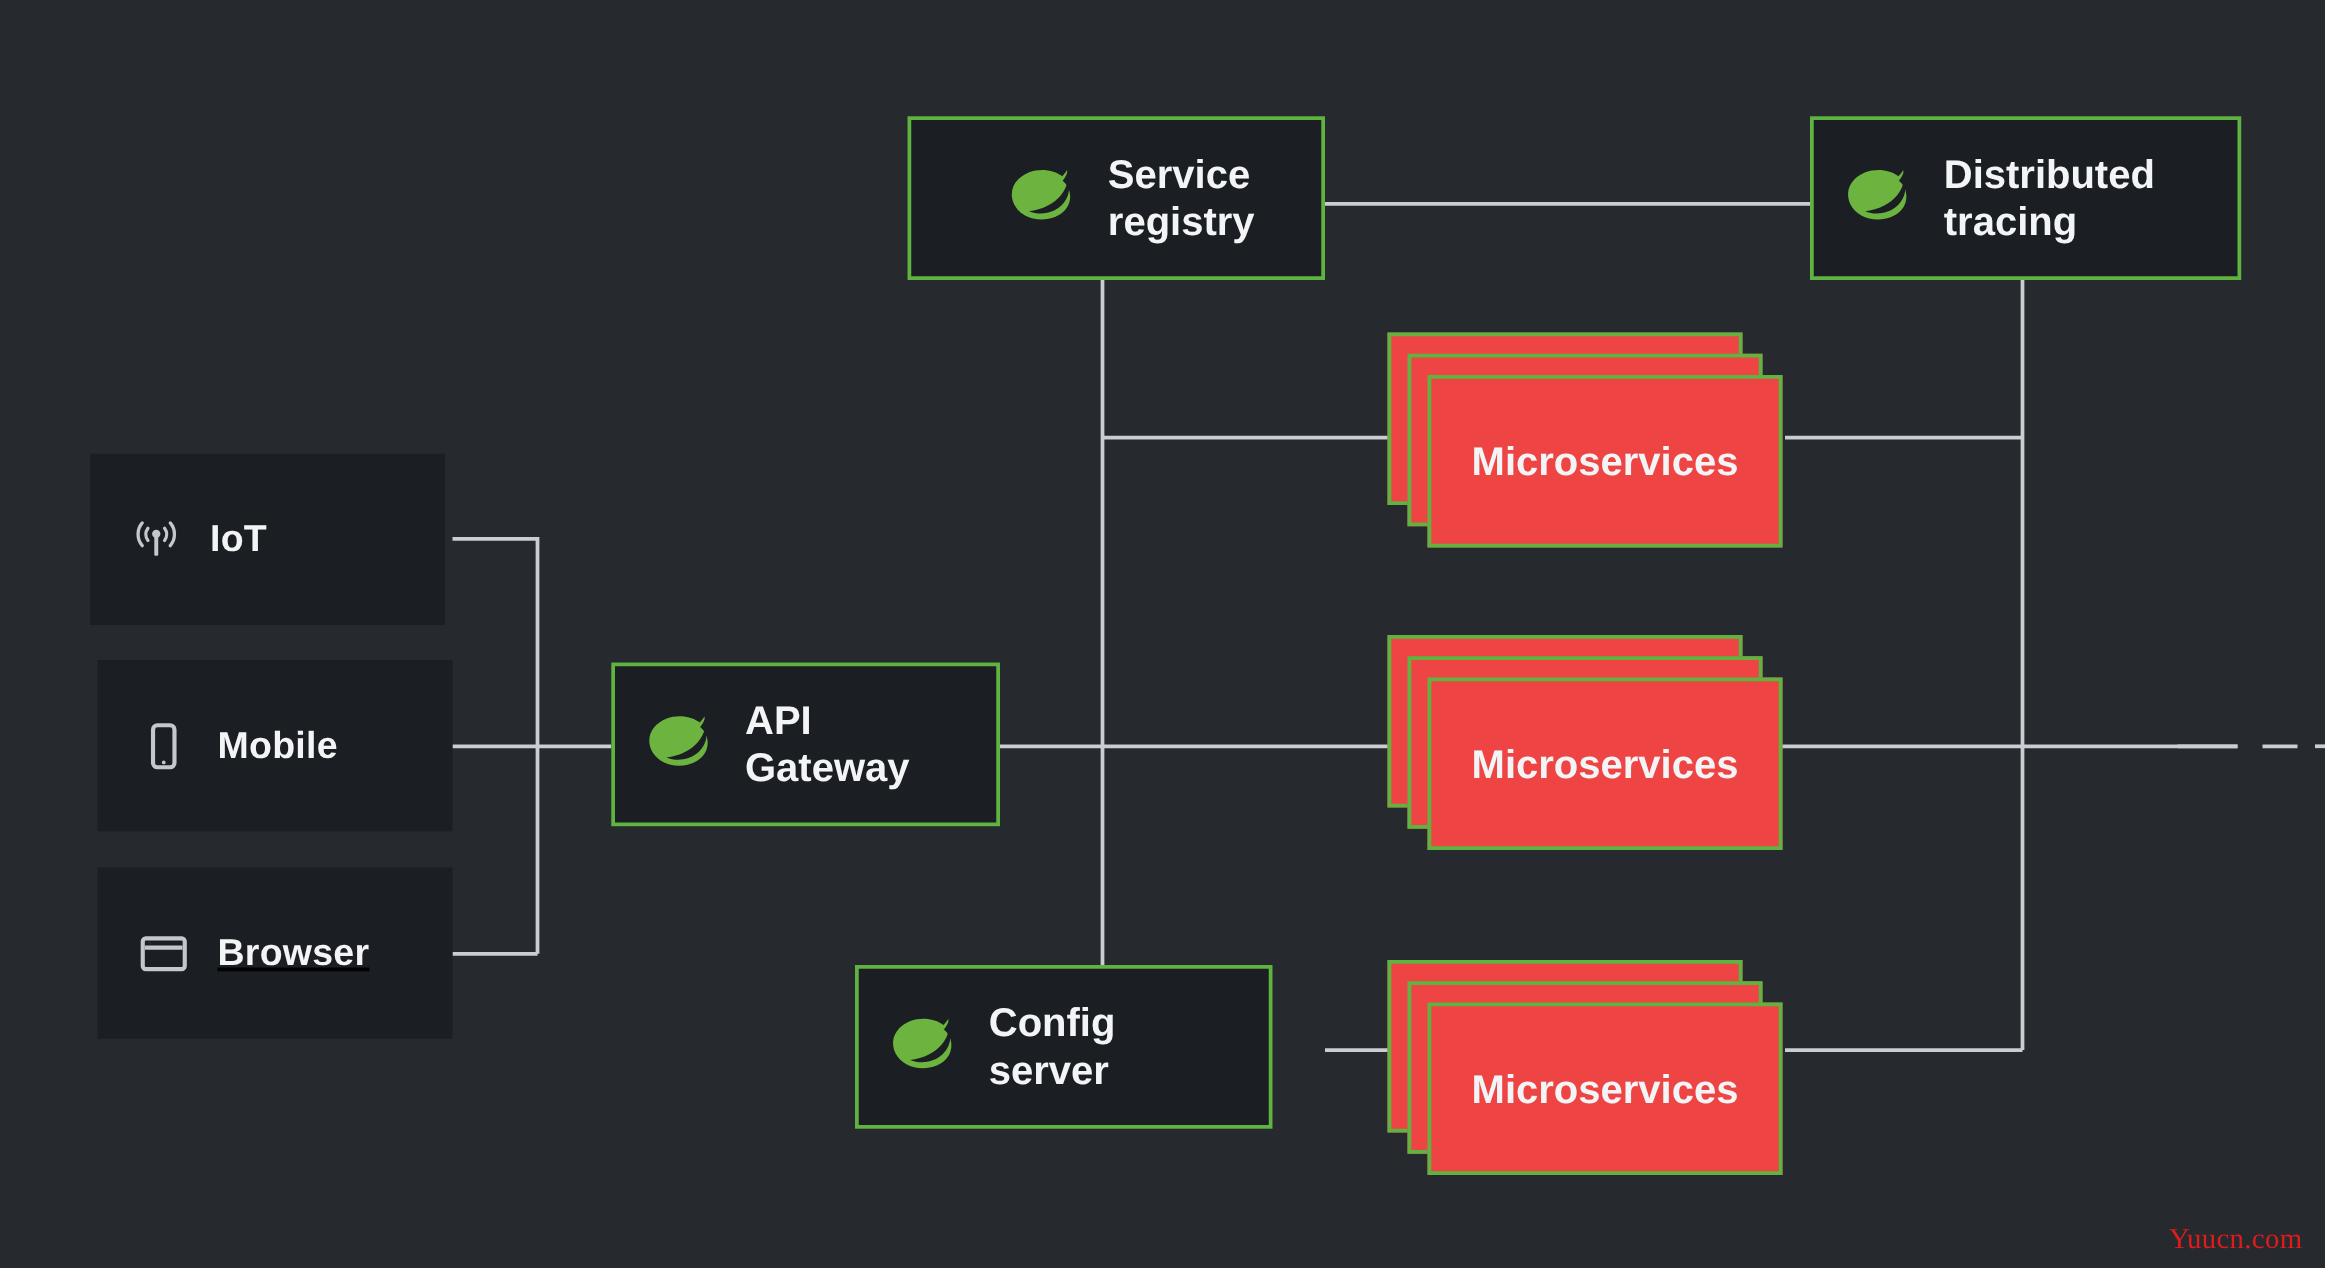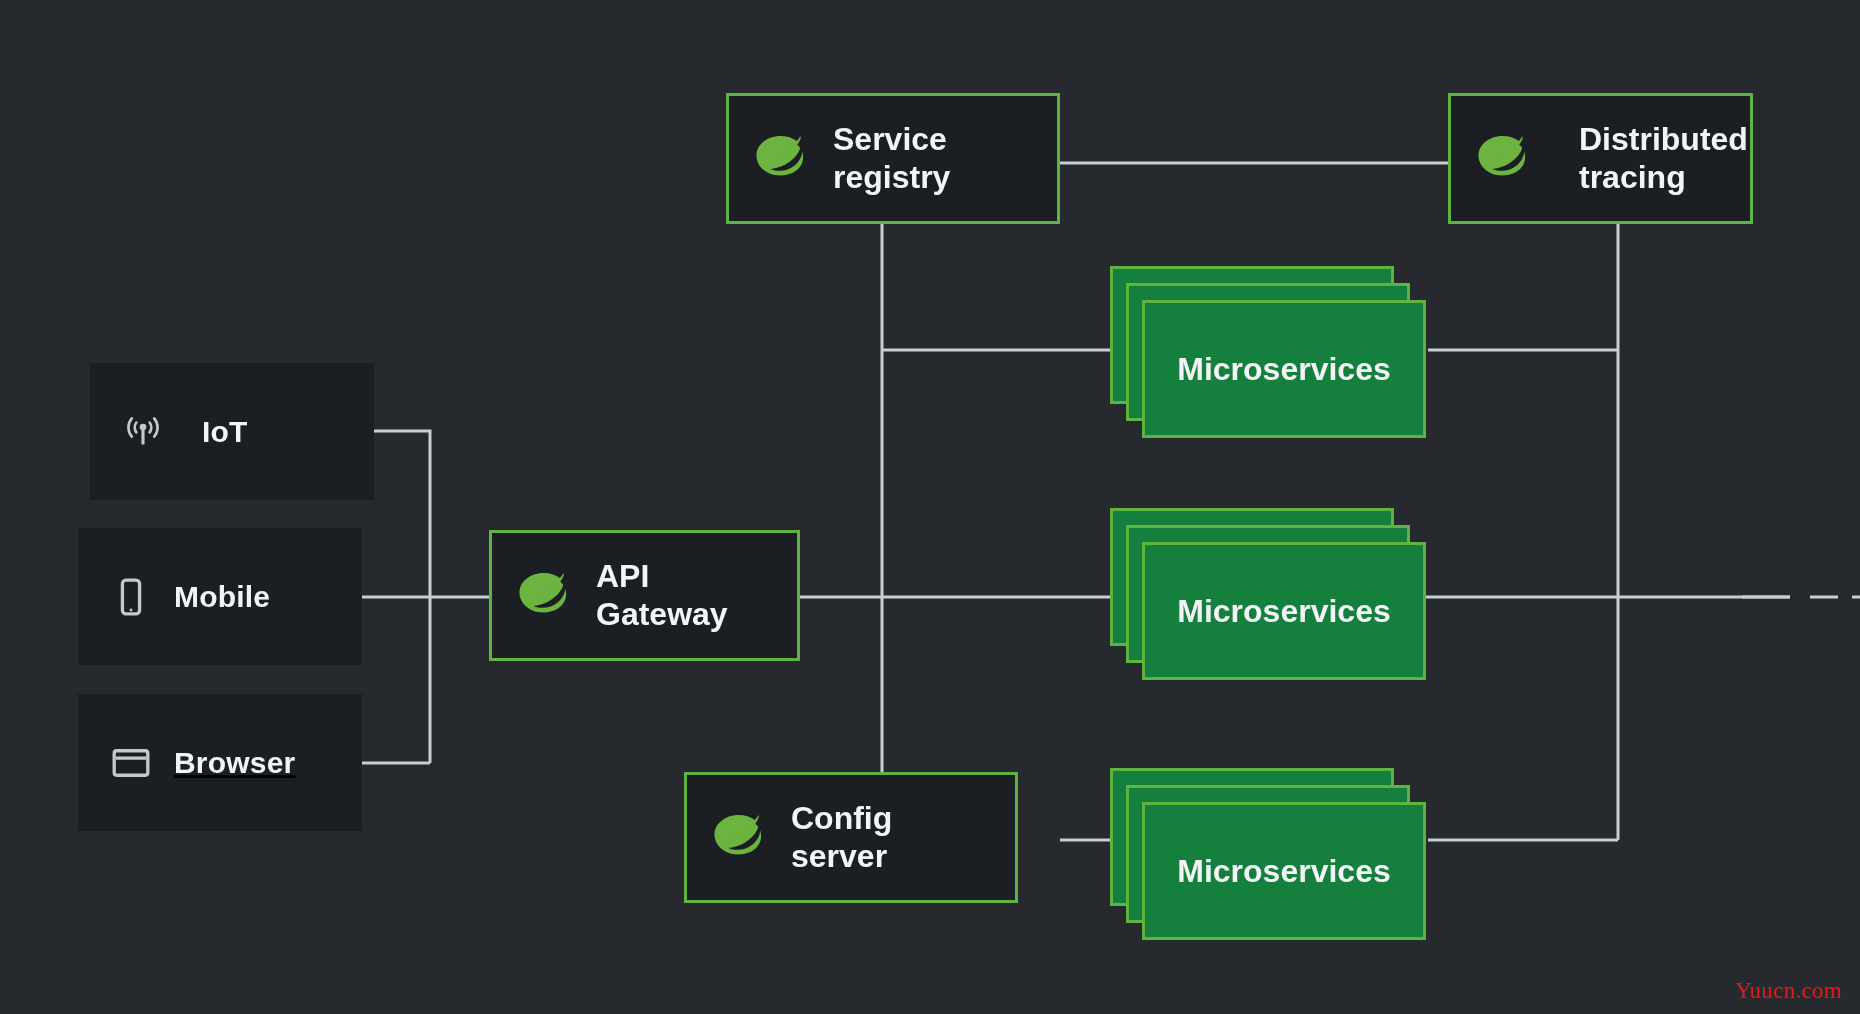--- a/index.html
+++ b/index.html
@@ -77,21 +77,21 @@
     white-space: pre-line;
   }
 
   
   .ms-stack {
     position: absolute;
     z-index: 5;
   }
   .ms-card {
     position: absolute;
-    background: #15803d;
+    background: #ef4444;
     border: 3px solid #5fb341;
     box-sizing: border-box;
     text-align: center;
   }
   .ms-card.back2 { left: 0;   top: 0;  }
   .ms-card.back1 { left: 16px; top: 17px; }
   .ms-card.front {
     left: 32px; top: 34px;
     display: flex;
     align-items: center;
@@ -145,21 +145,21 @@
       <path d="M1428 840 H1618"></path>
     </g>
 
     <g stroke="#c9ced3" stroke-width="3" fill="none">
       <path d="M1742 597 H1790"></path>
       <path d="M1810 597 H1838"></path>
       <path d="M1852 597 H1860"></path>
     </g>
   </svg>
 
-  <div class="client-box" style="left:90px; top:363px; width:284px; height:137px;gap:16px;">
+  <div class="client-box" style="left:72px; top:363px; width:284px; height:137px;">
     <svg class="client-ico" viewBox="0 0 24 24">
       <g fill="none" stroke="#c3c8cd" stroke-width="1.5" stroke-linecap="round">
         <path d="M8.2 6.6a4.6 4.6 0 0 0 0 5.6"></path>
         <path d="M15.8 6.6a4.6 4.6 0 0 1 0 5.6"></path>
         <path d="M5.6 4.2a8 8 0 0 0 0 10.4"></path>
         <path d="M18.4 4.2a8 8 0 0 1 0 10.4"></path>
       </g>
       <circle cx="12" cy="9.2" r="1.9" fill="#c3c8cd"></circle>
       <rect x="11.1" y="9.6" width="1.8" height="9.6" rx=".5" fill="#c3c8cd"></rect>
     </svg>
@@ -177,31 +177,31 @@
 
   <div class="client-box" style="left:78px; top:694px; width:284px; height:137px;text-decoration:underline;">
     <svg class="client-ico" viewBox="0 0 24 24">
       <rect x="2.4" y="5" width="19.2" height="14" rx="1.4" fill="none" stroke="#c3c8cd" stroke-width="1.9"></rect>
       <path d="M3.4 9.2 H20.6" stroke="#c3c8cd" stroke-width="1.9"></path>
       <circle cx="5.6" cy="7.1" r="0.78" fill="#262a2e"></circle>
     </svg>
     <span class="client-label">Browser</span>
   </div>
 
-  <div class="spring-box" style="left:726px; top:93px; width:334px; height:131px;">
+  <div class="spring-box" style="left:726px; top:93px; width:334px; height:131px;justify-content:center;">
     <svg class="spring-logo" viewBox="0 0 64 54">
       <path d="M47.5 8.4c-6.8-5.6-18.6-6.9-27.6-3.4C10.2 8.9 4.4 16.6 5.6 25.8c1.1 8.6 8.2 15.4 17.4 17.6 10.2 2.4 21-.4 26.9-7.2 6.2-7.2 5.3-18.2-2.4-24.4-.4-.3 0-.3 0-.3z" fill="#6cb33f"></path>
       <path d="M50.6 3.8c1.2 3 1.7 6.3 1 9.5-1.7 8.1-8 15.1-16.1 19.4-5.1 2.7-10.6 4.2-15.8 4.6 5.6 2.4 12.2 2.6 18.1.6 9.2-3.2 15.1-11.1 15.3-19.9.1-5.2-1-10-2.5-14.2z" fill="#1b1f23"></path>
       <path d="M51.4 3.2c-3.9 6-9.9 11.7-17.2 16-5.4 3.2-11.1 5.4-16.3 6.5 6.4.4 13.7-1.4 20.1-5.2 6.6-3.9 11.4-9.4 13.4-14.9z" fill="#6cb33f"></path>
     </svg>
     <span class="spring-label">Service
 registry</span>
   </div>
 
-  <div class="spring-box" style="left:1448px; top:93px; width:305px; height:131px;gap:24px;">
+  <div class="spring-box" style="left:1448px; top:93px; width:345px; height:131px;">
     <svg class="spring-logo" viewBox="0 0 64 54">
       <path d="M47.5 8.4c-6.8-5.6-18.6-6.9-27.6-3.4C10.2 8.9 4.4 16.6 5.6 25.8c1.1 8.6 8.2 15.4 17.4 17.6 10.2 2.4 21-.4 26.9-7.2 6.2-7.2 5.3-18.2-2.4-24.4-.4-.3 0-.3 0-.3z" fill="#6cb33f"></path>
       <path d="M50.6 3.8c1.2 3 1.7 6.3 1 9.5-1.7 8.1-8 15.1-16.1 19.4-5.1 2.7-10.6 4.2-15.8 4.6 5.6 2.4 12.2 2.6 18.1.6 9.2-3.2 15.1-11.1 15.3-19.9.1-5.2-1-10-2.5-14.2z" fill="#1b1f23"></path>
       <path d="M51.4 3.2c-3.9 6-9.9 11.7-17.2 16-5.4 3.2-11.1 5.4-16.3 6.5 6.4.4 13.7-1.4 20.1-5.2 6.6-3.9 11.4-9.4 13.4-14.9z" fill="#6cb33f"></path>
     </svg>
     <span class="spring-label">Distributed
 tracing</span>
   </div>
 
   <div class="spring-box" style="left:489px; top:530px; width:311px; height:131px;">

